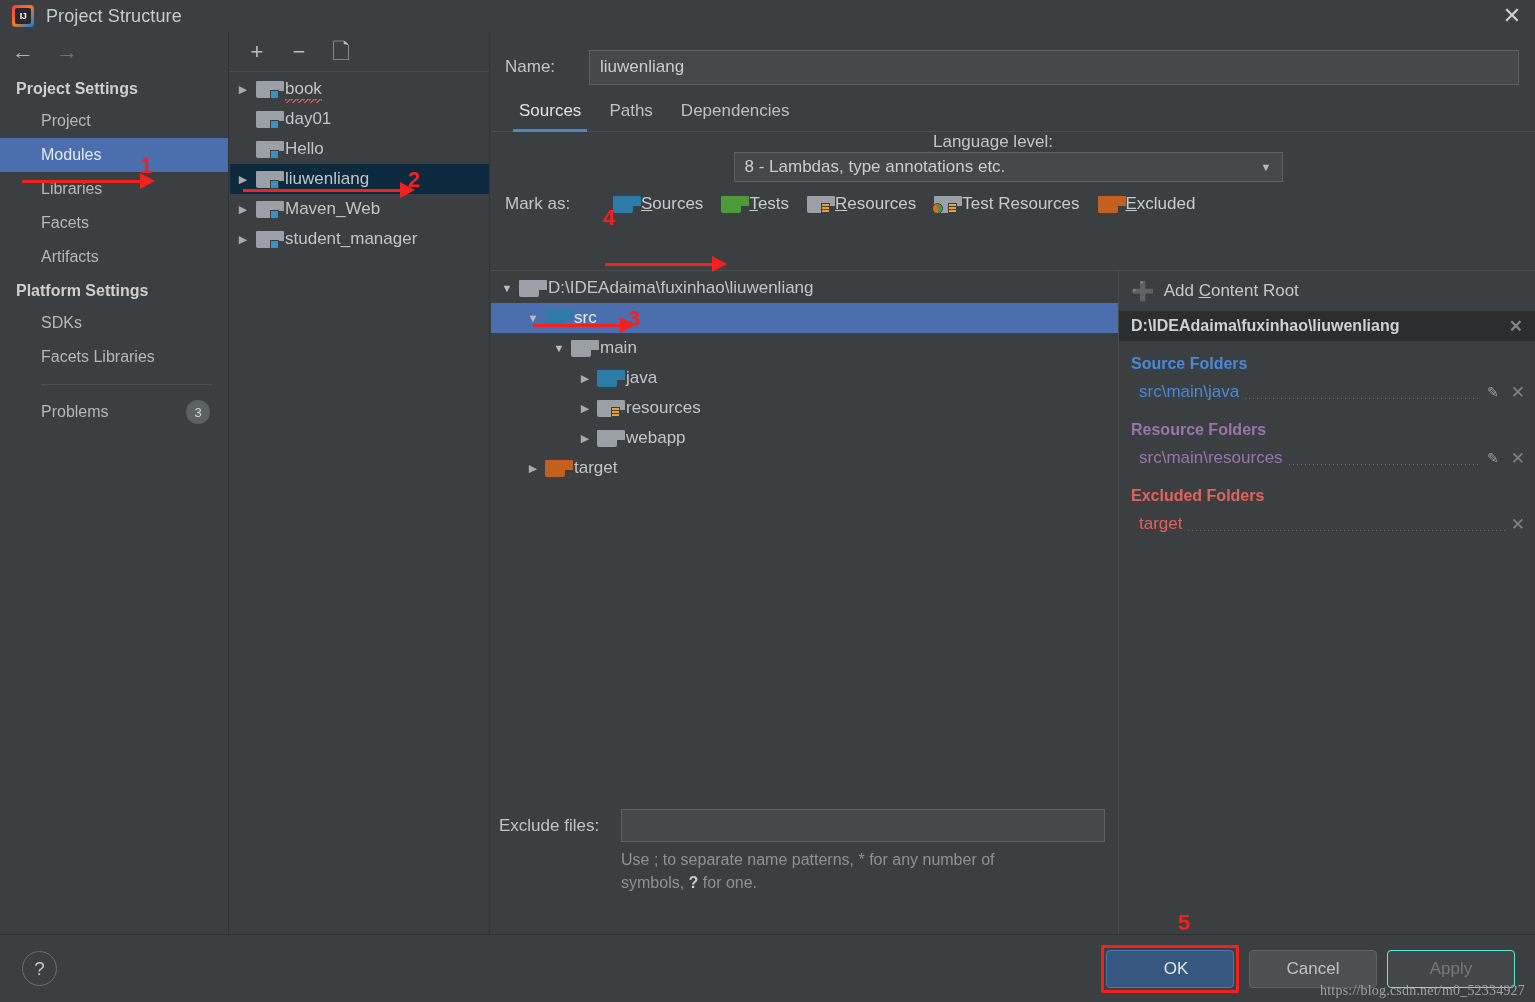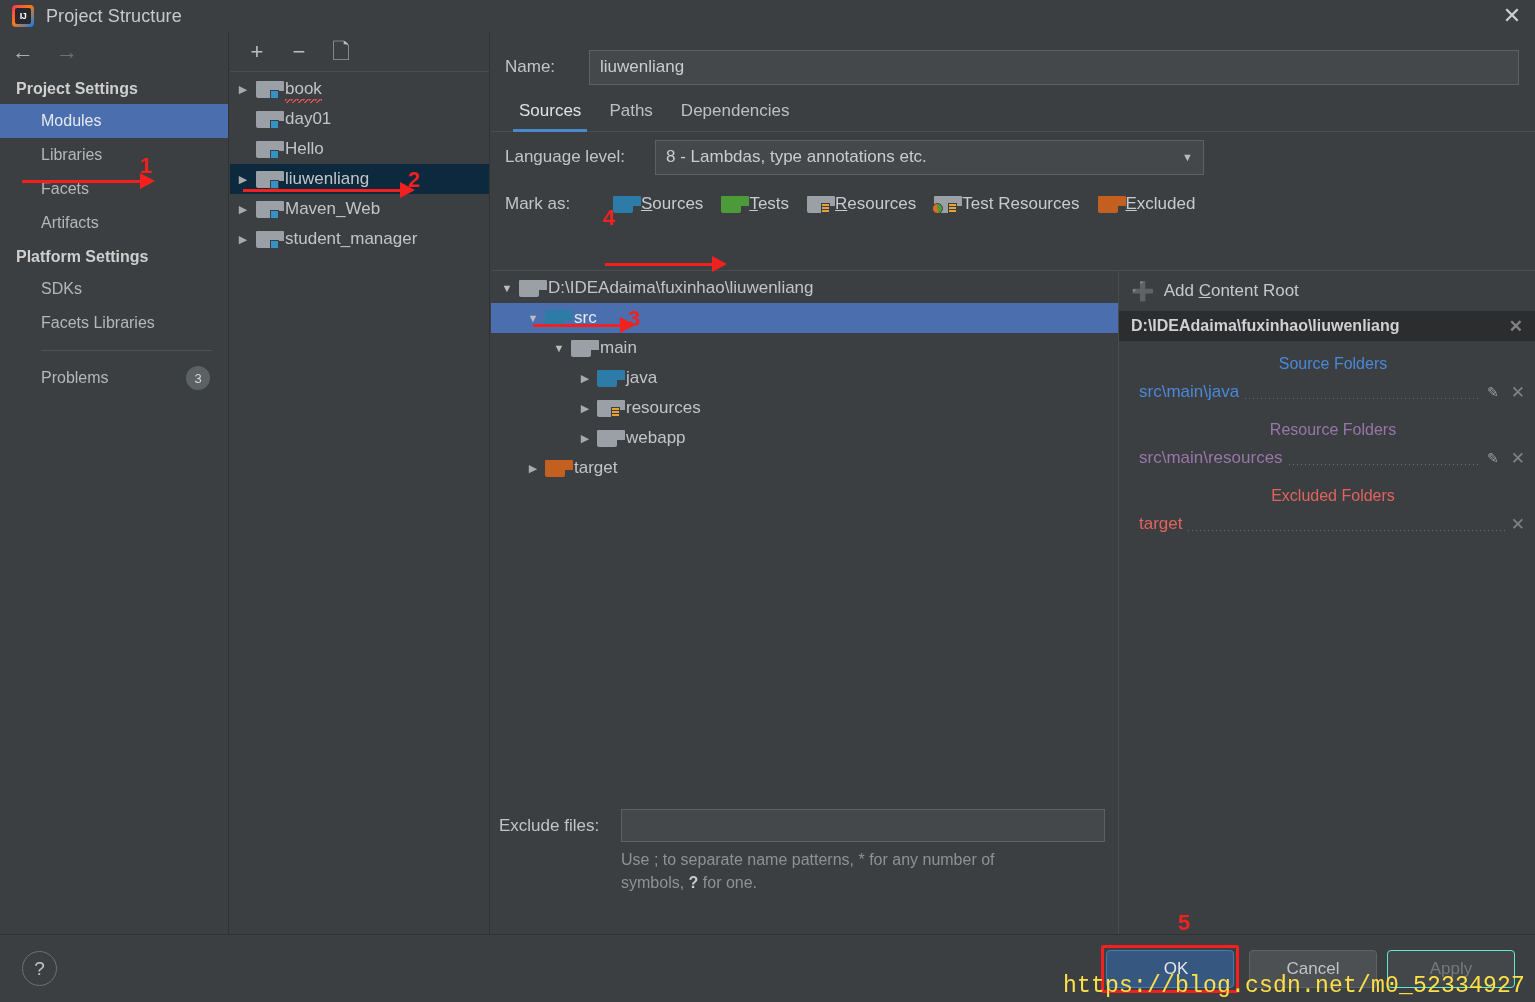--- a/index.html
+++ b/index.html
@@ -157,21 +157,21 @@
     font-size: 17px; color: #bcc0c3; padding: 0 14px 10px 14px;
     position: relative;
   }
   .tab.active { color: #dfe2e5; }
   .tab.active::after {
     content: ""; position: absolute; left: 8px; right: 8px; bottom: -1px;
     height: 3px; background: #4a88c7;
   }
 
   .lang-row {
-    display: flex; align-items: center; height: 50px; padding-left: 14px; padding-right: 24px;
+    display: flex; align-items: center; height: 50px; padding-left: 14px; padding-right: 24px; flex-direction: column;
   }
   .lang-label { font-size: 17px; color: #c2c5c8; width: 150px; }
   .lang-select {
     width: 549px; height: 35px; background: #45484a; border: 1px solid #5e6163;
     display: flex; align-items: center; padding: 0 10px;
     color: #c9cdd0; font-size: 17px; position: relative;
   }
   .lang-caret {
     margin-left: auto; color: #b7babd; font-size: 11px; line-height: 1;
   }
@@ -247,21 +247,21 @@
     padding-left: 12px; font-size: 17px; color: #c6c9cc;
   }
   .plus-glyph { font-size: 19px; line-height: 1; color: #cfd2d5; }
   .root-header {
     height: 30px; background: #2b2d2e; display: flex; align-items: center;
     padding: 0 12px 0 12px;
     font-size: 16px; font-weight: bold; color: #cfd2d5;
   }
   .root-header .x { margin-left: auto; color: #7e8386; font-size: 17px; line-height: 1; }
   .sec-title {
-    font-size: 16px; font-weight: normal; padding: 14px 0 4px 12px; text-align: center;
+    font-size: 16px; font-weight: bold; padding: 14px 0 4px 12px;
   }
   .sec-title.src  { color: #4a88d8; }
   .sec-title.res  { color: #9876aa; }
   .sec-title.exc  { color: #e2635d; }
   .root-item {
     height: 30px; display: flex; align-items: center; padding-left: 20px; padding-right: 10px;
     font-size: 17px;
   }
   .root-item .txt { white-space: nowrap; }
   .root-item.src .txt { color: #4a88d8; }
@@ -309,22 +309,22 @@
     position: absolute; height: 3px; background: #f32020;
   }
   .arrow-head {
     position: absolute; width: 0; height: 0;
     border-top: 8px solid transparent; border-bottom: 8px solid transparent;
     border-left: 15px solid #f32020;
   }
 
   .watermark {
     position: absolute; right: 10px; bottom: 3px;
-    font-size: 23px; color: #fde047;
-    font-family: Liberation Mono, monospace;
+    font-size: 14px; color: #a3a3a3;
+    font-family: Liberation Serif, serif;
     letter-spacing: .2px;
   }
 </style>
 </head>
 <body>
 
 <div id="root">
 
   <div class="titlebar">
     <div class="ij-logo"></div>
@@ -332,20 +332,23 @@
     <div class="close-btn">✕</div>
   </div>
 
   <div class="sidebar">
     <div class="nav-arrows">
       <span class="nav-arrow back">←</span>
       <span class="nav-arrow fwd">→</span>
     </div>
 
     <div class="group-title">Project Settings</div>
+    <div class="side-item">
+      <span>Project</span>
+    </div>
     <div class="side-item selected">
       <span>Modules</span>
     </div>
     <div class="side-item">
       <span>Libraries</span>
     </div>
     <div class="side-item">
       <span>Facets</span>
     </div>
     <div class="side-item">

